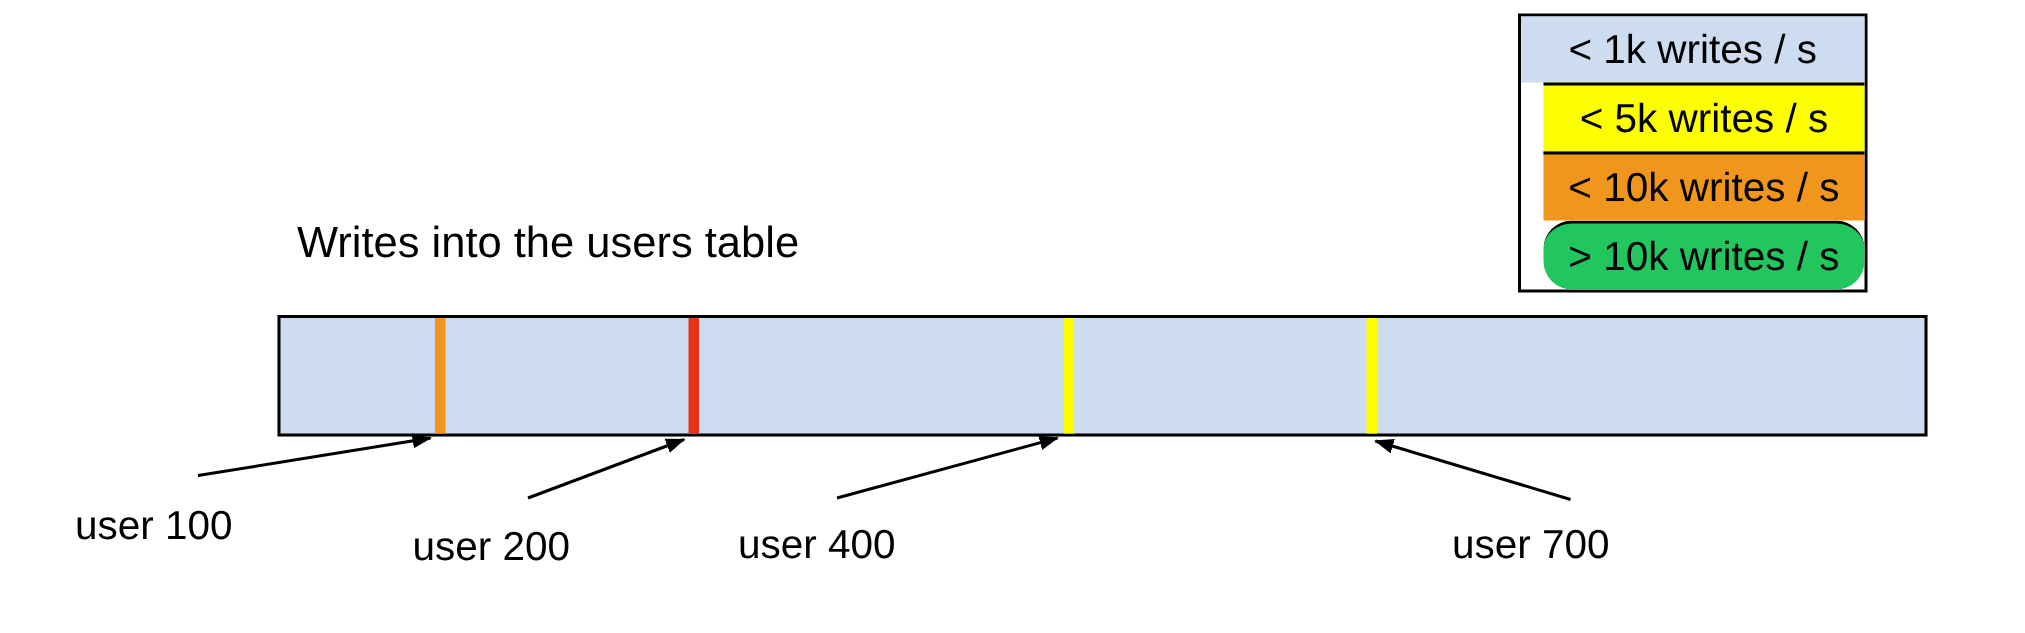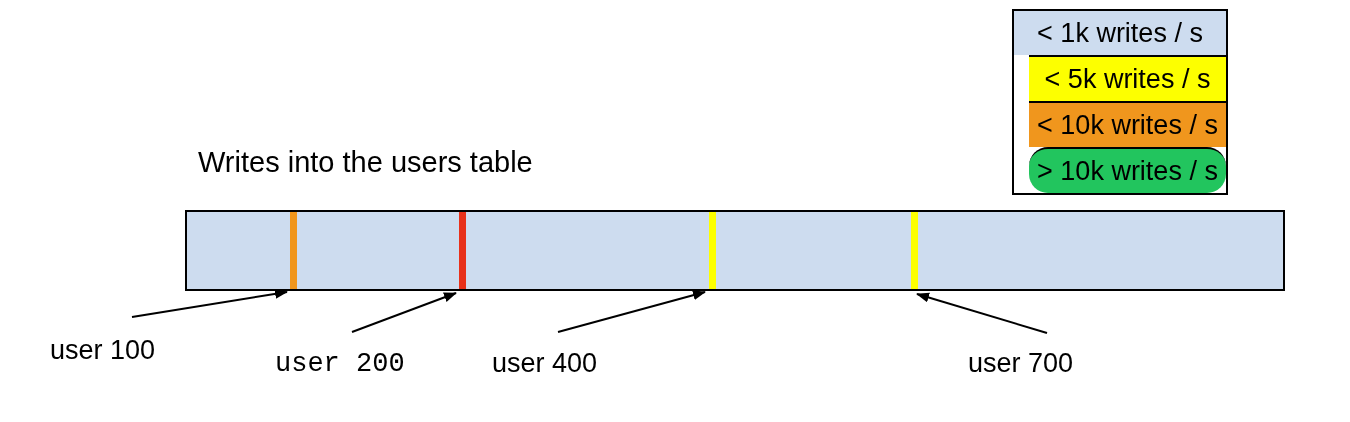--- a/index.html
+++ b/index.html
@@ -17,21 +17,21 @@
     left: 198px;
     top: 147px;
     font-size: 29px;
     line-height: 1.1;
     white-space: nowrap;
   }
   .legend {
     position: absolute;
     left: 1012px;
     top: 9px;
-    width: 216px;
+    width: 233px;
     height: 186px;
     box-sizing: border-box;
     border: 2px solid #000000;
     display: flex;
     flex-direction: column;
   }
   .legend-row {
     flex: 1 1 0;
     display: flex;
     align-items: center;
@@ -101,16 +101,16 @@
       <line class="arrow-line" x1="352" y1="332" x2="456" y2="293" marker-end="url(#arrowhead)"></line>
       <line class="arrow-line" x1="558" y1="332" x2="705" y2="292" marker-end="url(#arrowhead)"></line>
       <line class="arrow-line" x1="1047" y1="333" x2="917" y2="294" marker-end="url(#arrowhead)"></line>
     </svg>
 
 <div class="stripe" style="left: 289.5px; top: 212px; height: 77px; background: rgb(240, 150, 29);"></div>
     <div class="stripe" style="left: 458.5px; top: 212px; height: 77px; background: rgb(232, 49, 26);"></div>
     <div class="stripe" style="left: 708.5px; top: 212px; height: 77px; background: rgb(253, 255, 0);"></div>
     <div class="stripe" style="left: 910.5px; top: 212px; height: 77px; background: rgb(253, 255, 0);"></div>
     <div class="user-label" style="left: 50px; top: 336px;">user 100</div>
-    <div class="user-label" style="left: 275px; top: 350px; font-family: Liberation Mono, monospace;">user 200</div>
+    <div class="user-label" style="left: 275px; top: 350px;">user 200</div>
     <div class="user-label" style="left: 492px; top: 349px;">user 400</div>
     <div class="user-label" style="left: 968px; top: 349px;">user 700</div>
   </div>
 
 </body></html>

